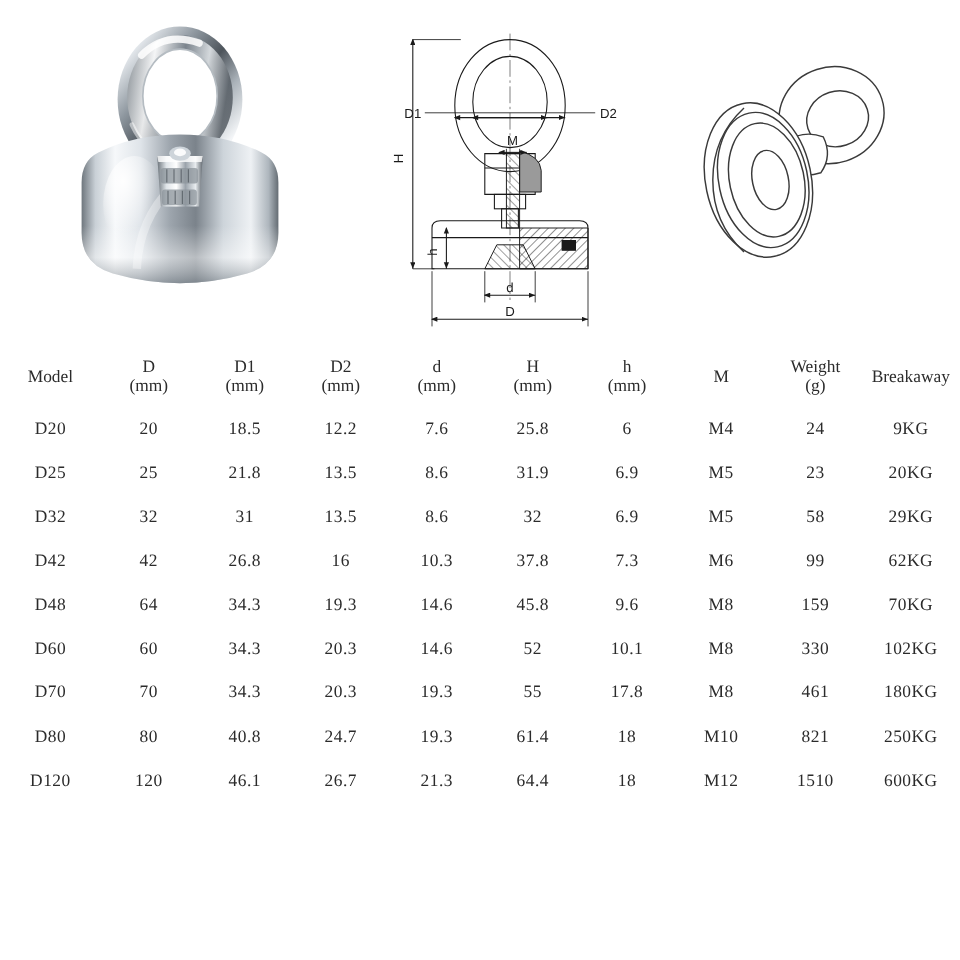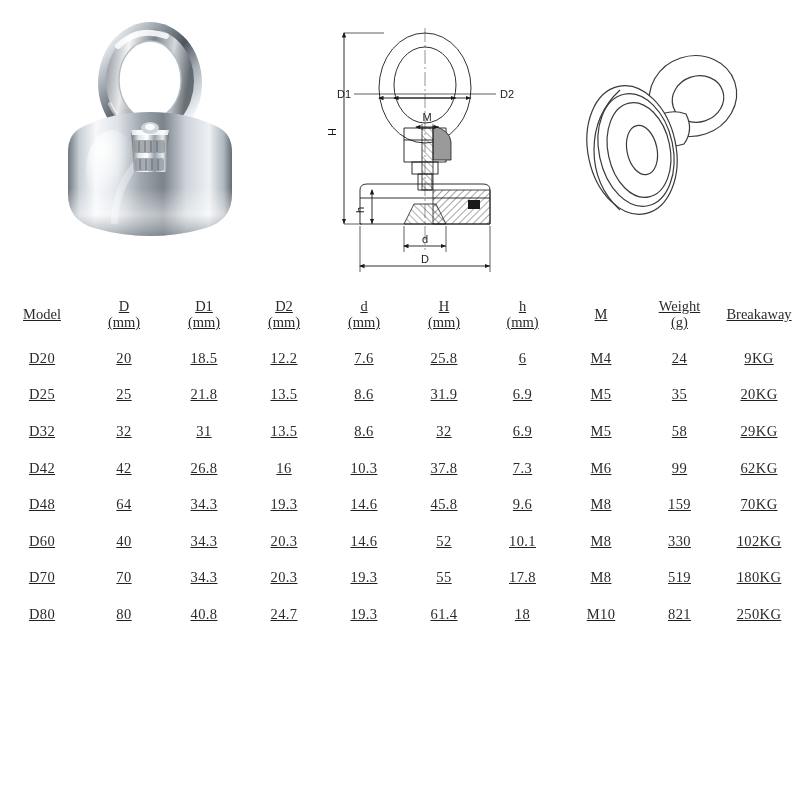--- a/index.html
+++ b/index.html
@@ -35,21 +35,20 @@
   .hero-cell svg { display: block; }
 
   
   .spec-table {
     position: absolute;
     left: 0;
     top: 288px;
     width: 800px;
     border-collapse: collapse;
     table-layout: fixed;
-    text-decoration: underline;
   }
   .spec-table th,
   .spec-table td {
     text-align: center;
     vertical-align: middle;
     font-weight: normal;
     border: none;
     padding: 0;
     color: #2b2b2b;
   }
@@ -366,21 +365,21 @@
       </tr>
       <tr>
         <td>D25</td>
         <td>25</td>
         <td>21.8</td>
         <td>13.5</td>
         <td>8.6</td>
         <td>31.9</td>
         <td>6.9</td>
         <td>M5</td>
-        <td>35</td>
+        <td>23</td>
         <td>20KG</td>
       </tr>
       <tr>
         <td>D32</td>
         <td>32</td>
         <td>31</td>
         <td>13.5</td>
         <td>8.6</td>
         <td>32</td>
         <td>6.9</td>
@@ -407,48 +406,60 @@
         <td>19.3</td>
         <td>14.6</td>
         <td>45.8</td>
         <td>9.6</td>
         <td>M8</td>
         <td>159</td>
         <td>70KG</td>
       </tr>
       <tr>
         <td>D60</td>
-        <td>40</td>
+        <td>60</td>
         <td>34.3</td>
         <td>20.3</td>
         <td>14.6</td>
         <td>52</td>
         <td>10.1</td>
         <td>M8</td>
         <td>330</td>
         <td>102KG</td>
       </tr>
       <tr>
         <td>D70</td>
         <td>70</td>
         <td>34.3</td>
         <td>20.3</td>
         <td>19.3</td>
         <td>55</td>
         <td>17.8</td>
         <td>M8</td>
-        <td>519</td>
+        <td>461</td>
         <td>180KG</td>
       </tr>
       <tr>
         <td>D80</td>
         <td>80</td>
         <td>40.8</td>
         <td>24.7</td>
         <td>19.3</td>
         <td>61.4</td>
         <td>18</td>
         <td>M10</td>
         <td>821</td>
         <td>250KG</td>
       </tr>
+      <tr>
+        <td>D120</td>
+        <td>120</td>
+        <td>46.1</td>
+        <td>26.7</td>
+        <td>21.3</td>
+        <td>64.4</td>
+        <td>18</td>
+        <td>M12</td>
+        <td>1510</td>
+        <td>600KG</td>
+      </tr>
     </tbody>
 </table>
 
 </body></html>

